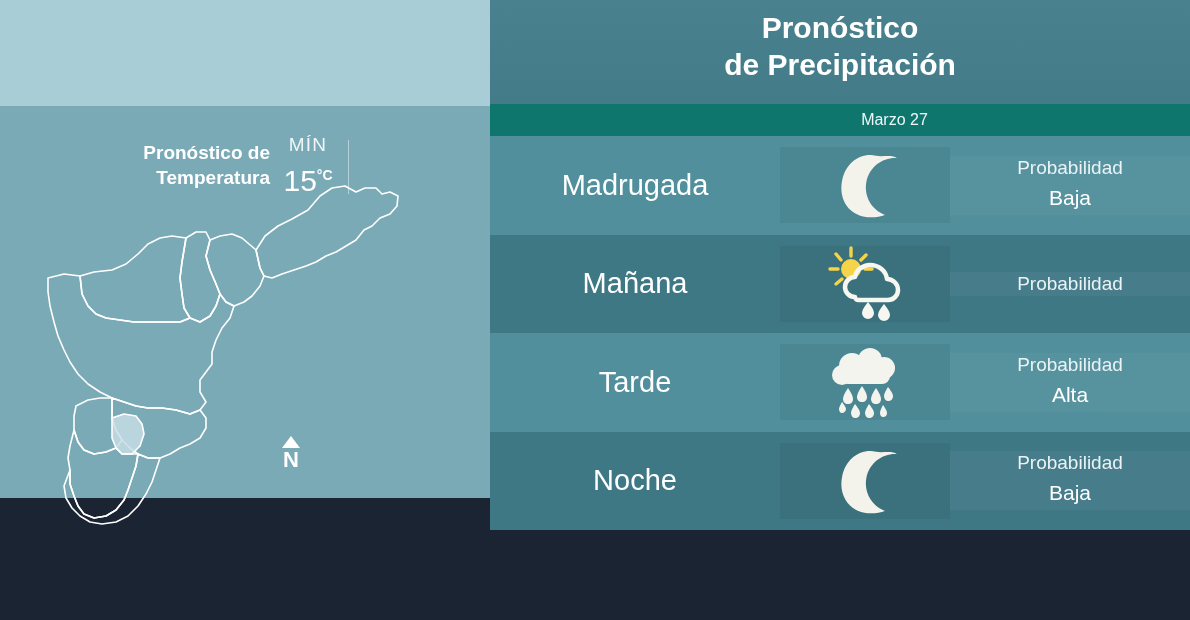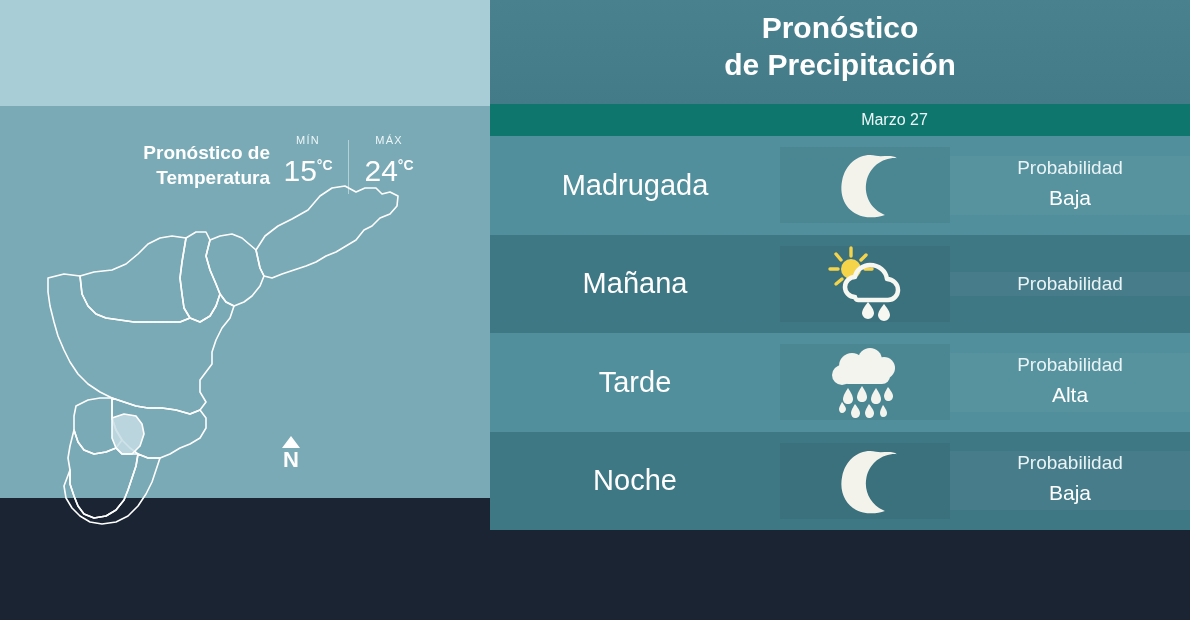--- a/index.html
+++ b/index.html
@@ -28,21 +28,21 @@
   .temp-block {
     position:absolute; left:0; top:16px; width:490px; height:70px;
   }
   .temp-label {
     position:absolute; left:90px; top:18px; width:180px;
     text-align:right;
     font-size:19px; font-weight:bold; color:#ffffff; line-height:25px;
   }
   .temp-vals { position:absolute; left:272px; top:12px; display:flex; align-items:flex-start; }
   .temp-col { width:72px; text-align:center; }
-  .temp-col .cap { font-size:11px; color:#eef6f8; letter-spacing:1.2px; }
+  .temp-col .cap { font-size:19px; color:#eef6f8; letter-spacing:1.2px; }
   .temp-col .val { font-size:30px; color:#ffffff; line-height:34px; margin-top:2px; }
   .temp-col .val sup { font-size:14px; font-weight:bold; vertical-align:super; }
   .temp-div { width:1px; height:54px; background:rgba(255,255,255,.45); margin:6px 4px 0 4px; }
 
   .map-wrap { position:absolute; left:20px; top:60px; width:420px; height:360px; }
   .map-wrap svg { display:block; width:100%; height:100%; }
 
   .compass { position:absolute; left:275px; top:330px; width:32px; text-align:center; color:#fff; }
   .compass .tri {
     width:0;height:0;margin:0 auto;
@@ -101,24 +101,20 @@
         <div class="temp-label">
           <span>Pronóstico de</span><br>
           <span>Temperatura</span>
         </div>
         <div class="temp-vals">
           <div class="temp-col">
             <div class="cap">MÍN</div>
             <div class="val"><span>15</span><sup>°C</sup></div>
           </div>
           <div class="temp-div"></div>
-          <div class="temp-col">
-            <div class="cap">MÁX</div>
-            <div class="val"><span>24</span><sup>°C</sup></div>
-          </div>
         </div>
       </div>
 
       <div class="map-wrap">
         <svg viewBox="0 0 420 360" fill="none" stroke="#ffffff" stroke-width="1.6" stroke-linejoin="round">
 
           <path d="M236 84 L245 70 L258 60 L272 53 L288 44 L300 30 L312 22 L325 20 L336 26 L345 22 L356 22 L362 28 L370 26 L378 30 L377 40 L370 48 L360 52 L352 60 L344 64 L336 74 L326 80 L316 86 L306 90 L296 96 L286 100 L274 104 L262 108 L252 112 L244 110 L240 102 Z"></path>
 
           <path d="M190 74 L200 70 L212 68 L222 72 L236 84 L240 102 L244 110 L240 120 L232 130 L224 136 L214 140 L206 136 L200 128 L196 118 L190 104 L186 90 Z"></path>
 

